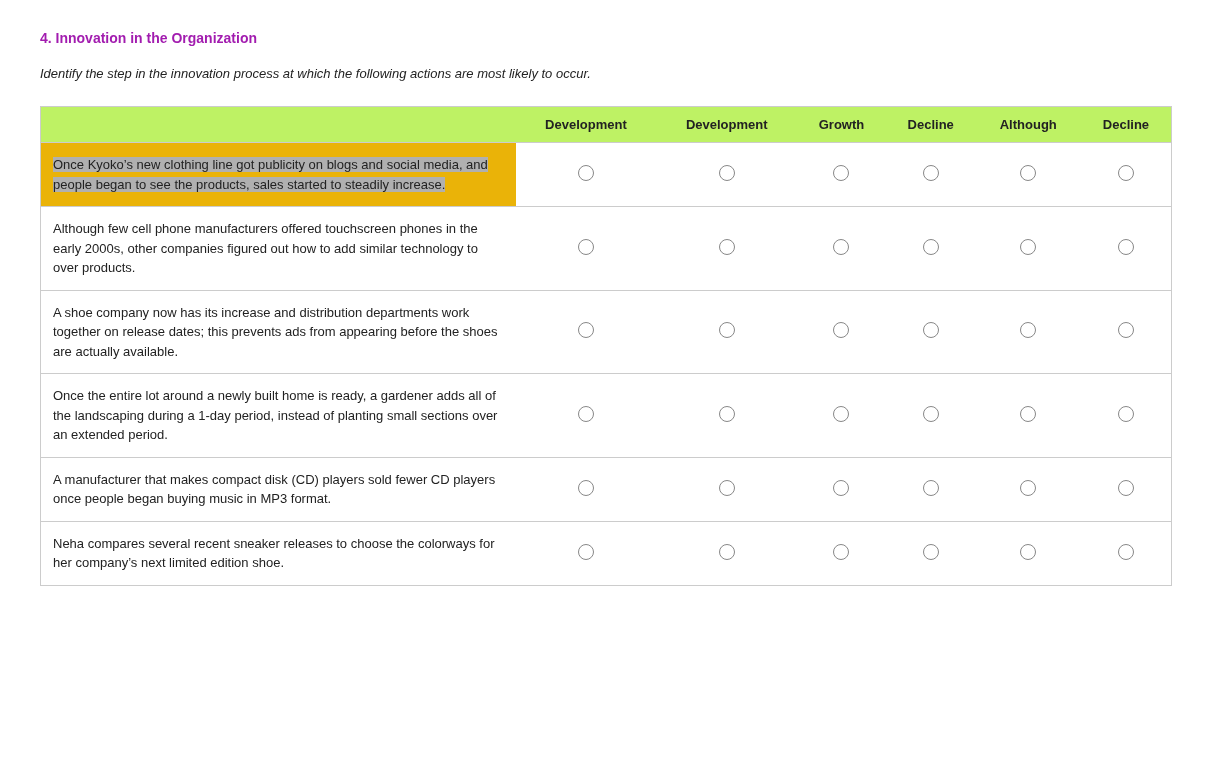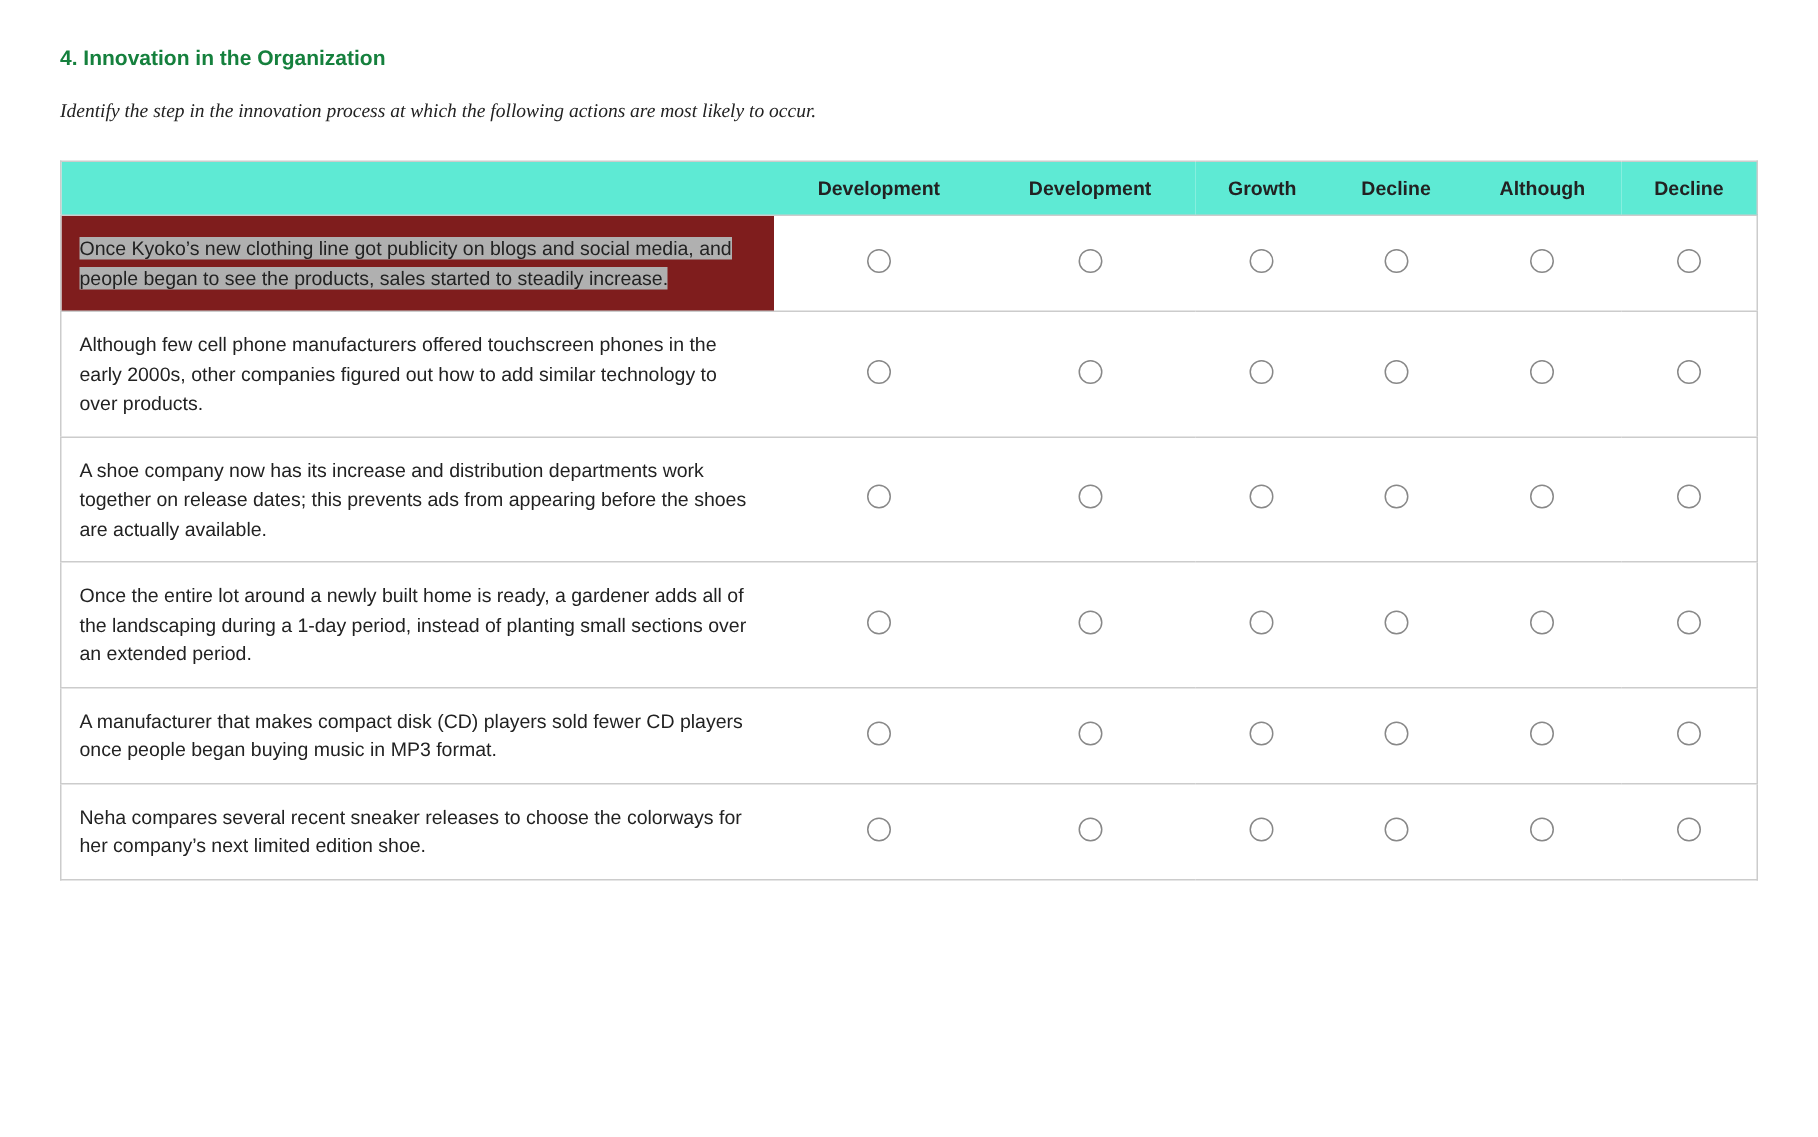--- a/index.html
+++ b/index.html
@@ -13,39 +13,38 @@
       font-size: 13px;
       background: #fff;
       color: #222;
       padding: 30px 40px;
     }
 
     .question-title {
       font-weight: bold;
       font-size: 14px;
       margin-bottom: 20px;
-      color: #15803d;
+      color: #a21caf;
     }
 
     .instruction {
       font-style: italic;
       font-size: 13px;
       margin-bottom: 25px;
       color: #222;
-      font-family: Liberation Serif, serif;
     }
 
     table {
       width: 100%;
       border-collapse: collapse;
       border: 1px solid #ccc;
     }
 
     thead tr {
-      background: #5eead4;
+      background: #bef264;
     }
 
     thead th {
       font-weight: bold;
       font-size: 13px;
       padding: 10px 8px;
       text-align: center;
       border-bottom: 1px solid #ccc;
     }
 
@@ -107,21 +106,21 @@
       <th>Development</th>
       <th>Development</th>
       <th>Growth</th>
       <th>Decline</th>
       <th>Although</th>
       <th>Decline</th>
     </tr>
   </thead>
   <tbody id="table-body">
   <tr>
-        <td class="statement-cell" style="background-color: #7f1d1d;"><span style="background-color: rgb(176, 176, 176); display: inline;">Once Kyoko’s new clothing line got publicity on blogs and social media, and people began to see the products, sales started to steadily increase.</span></td>
+        <td class="statement-cell" style="background-color: #eab308;"><span style="background-color: rgb(176, 176, 176); display: inline;">Once Kyoko’s new clothing line got publicity on blogs and social media, and people began to see the products, sales started to steadily increase.</span></td>
         <td><span class="radio-btn"></span></td>
         <td><span class="radio-btn"></span></td>
         <td><span class="radio-btn"></span></td>
         <td><span class="radio-btn"></span></td>
         <td><span class="radio-btn"></span></td>
         <td><span class="radio-btn"></span></td>
       </tr>
       <tr>
         <td class="statement-cell">Although few cell phone manufacturers offered touchscreen phones in the early 2000s, other companies figured out how to add similar technology to over products.</td>
         <td><span class="radio-btn"></span></td>

